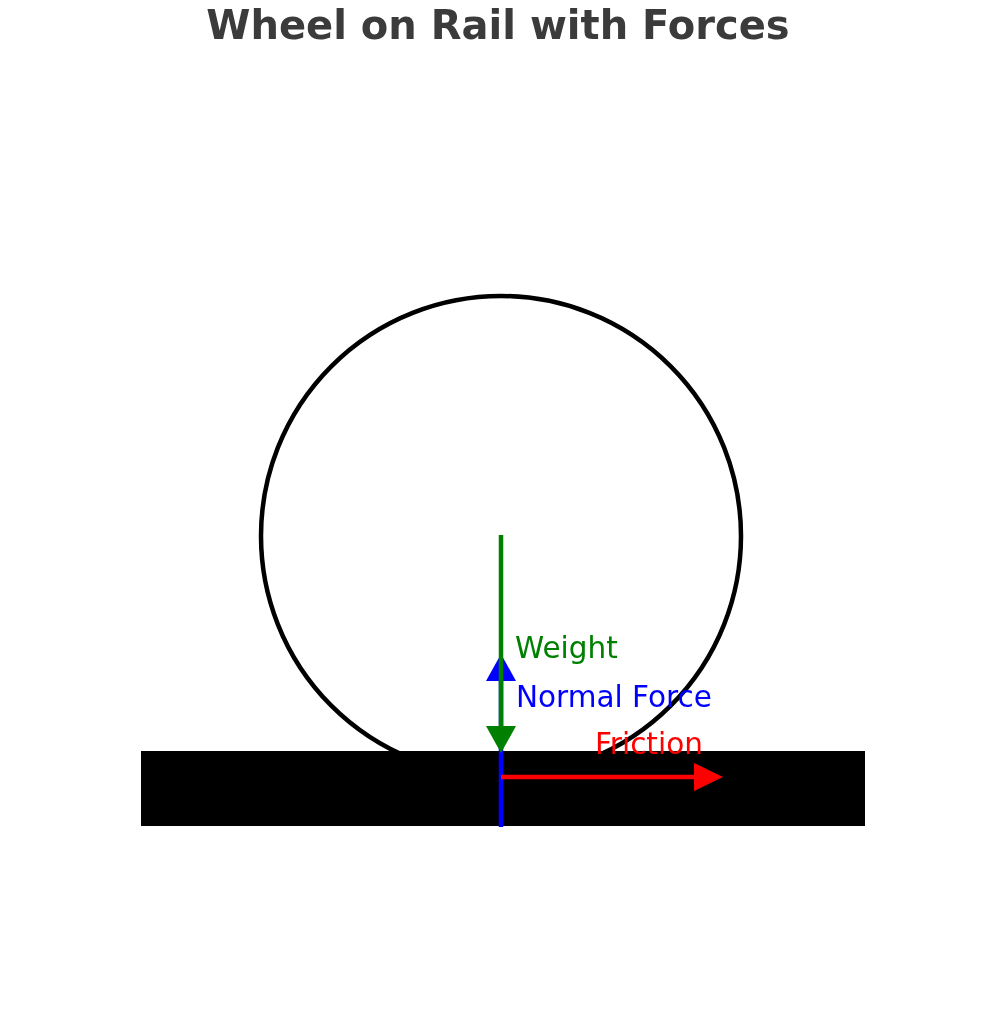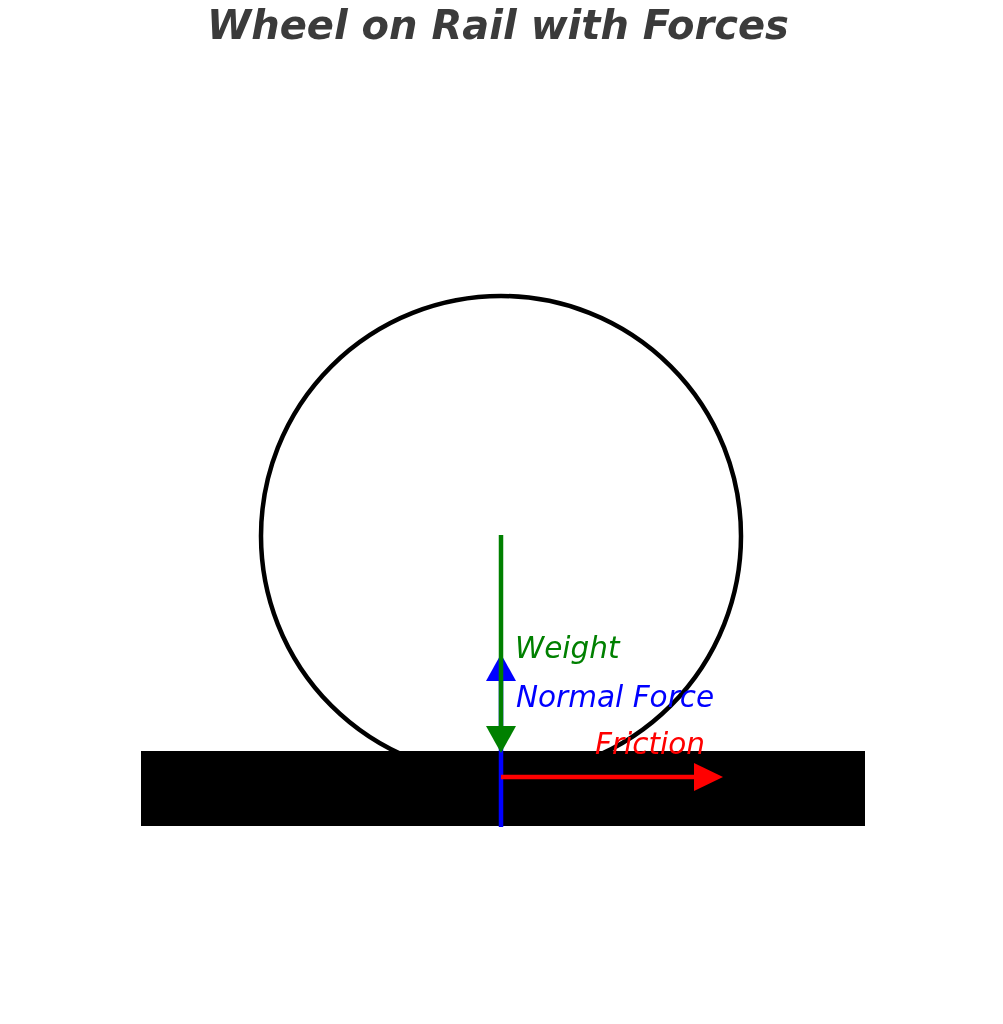--- a/index.html
+++ b/index.html
@@ -7,21 +7,20 @@
     padding: 0;
     background: #ffffff;
   }
   .figure {
     position: relative;
     width: 1003px;
     height: 1024px;
     background: #ffffff;
     overflow: hidden;
     font-family: "DejaVu Sans", sans-serif;
-    font-style: italic;
   }
   svg.diagram-svg {
     display: block;
     width: 1003px;
     height: 1024px;
   }
   .figure-title-text {
     font-family: "DejaVu Sans", sans-serif;
     font-weight: bold;
     font-size: 40px;

